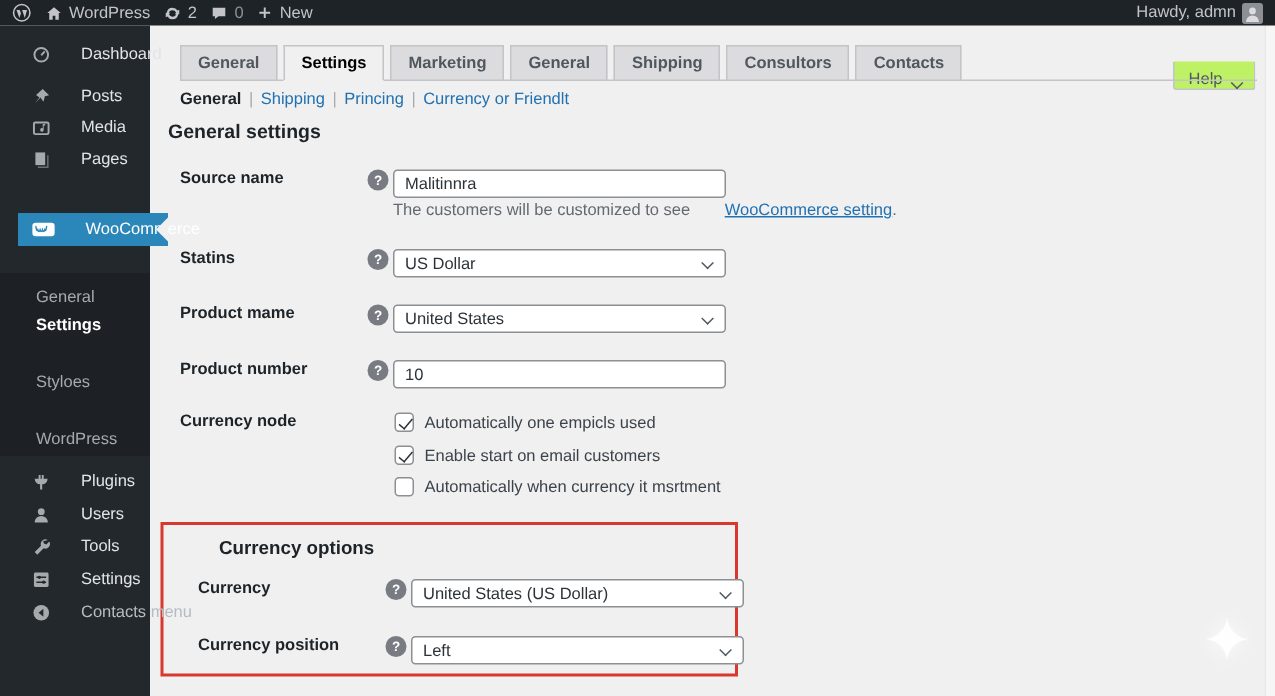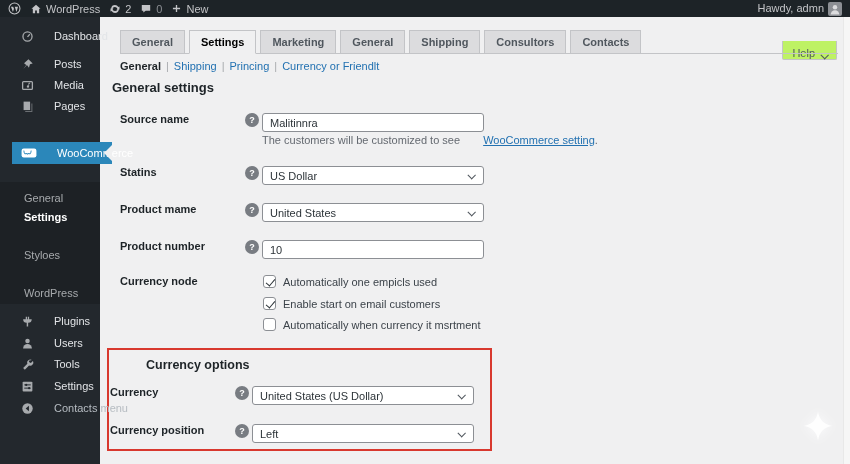--- a/index.html
+++ b/index.html
@@ -55,21 +55,21 @@
 
   .help-text { position:absolute; left:162px; top:117px; color:#646970; }
   .help-text a { color:#2271b1; text-decoration:underline; cursor:pointer;margin-left:20px; }
 
   .cbrow { position:absolute; left:163px; display:flex; align-items:center; gap:7px; color:#3c434a; }
   .cbox { width:13px; height:13px; background:#fff; border:1px solid #8c8f94; border-radius:3px; position:relative; cursor:pointer; flex:0 0 auto; }
   .cbox.checked::after { content:""; position:absolute; left:3.5px; top:0.5px; width:4px; height:8px; border-right:1.8px solid #2c3338; border-bottom:1.8px solid #2c3338; transform:rotate(40deg); }
 
   #red-box { position:absolute; left:7px; top:331px; width:385px; height:103px; border:2px solid #d8382e; }
   #red-box .rb-h { position:absolute; left:13px; top:8px; font-size:12.5px; font-weight:700;margin-left:24px; }
-  #red-box .frow { left:1px; }
+  #red-box .frow { left:23px; }
 
   #sparkle { position:absolute; left:700px; top:391px; opacity:.95; filter:drop-shadow(0 0 5px rgba(255,255,255,.9)); }
 
   #scrollbar { position:absolute; right:0; top:0; width:7px; height:447px; background:#f6f6f6; border-left:1px solid #e8e8e8; }
 </style>
 </head>
 <body>
 
 <div id="screen">
 

